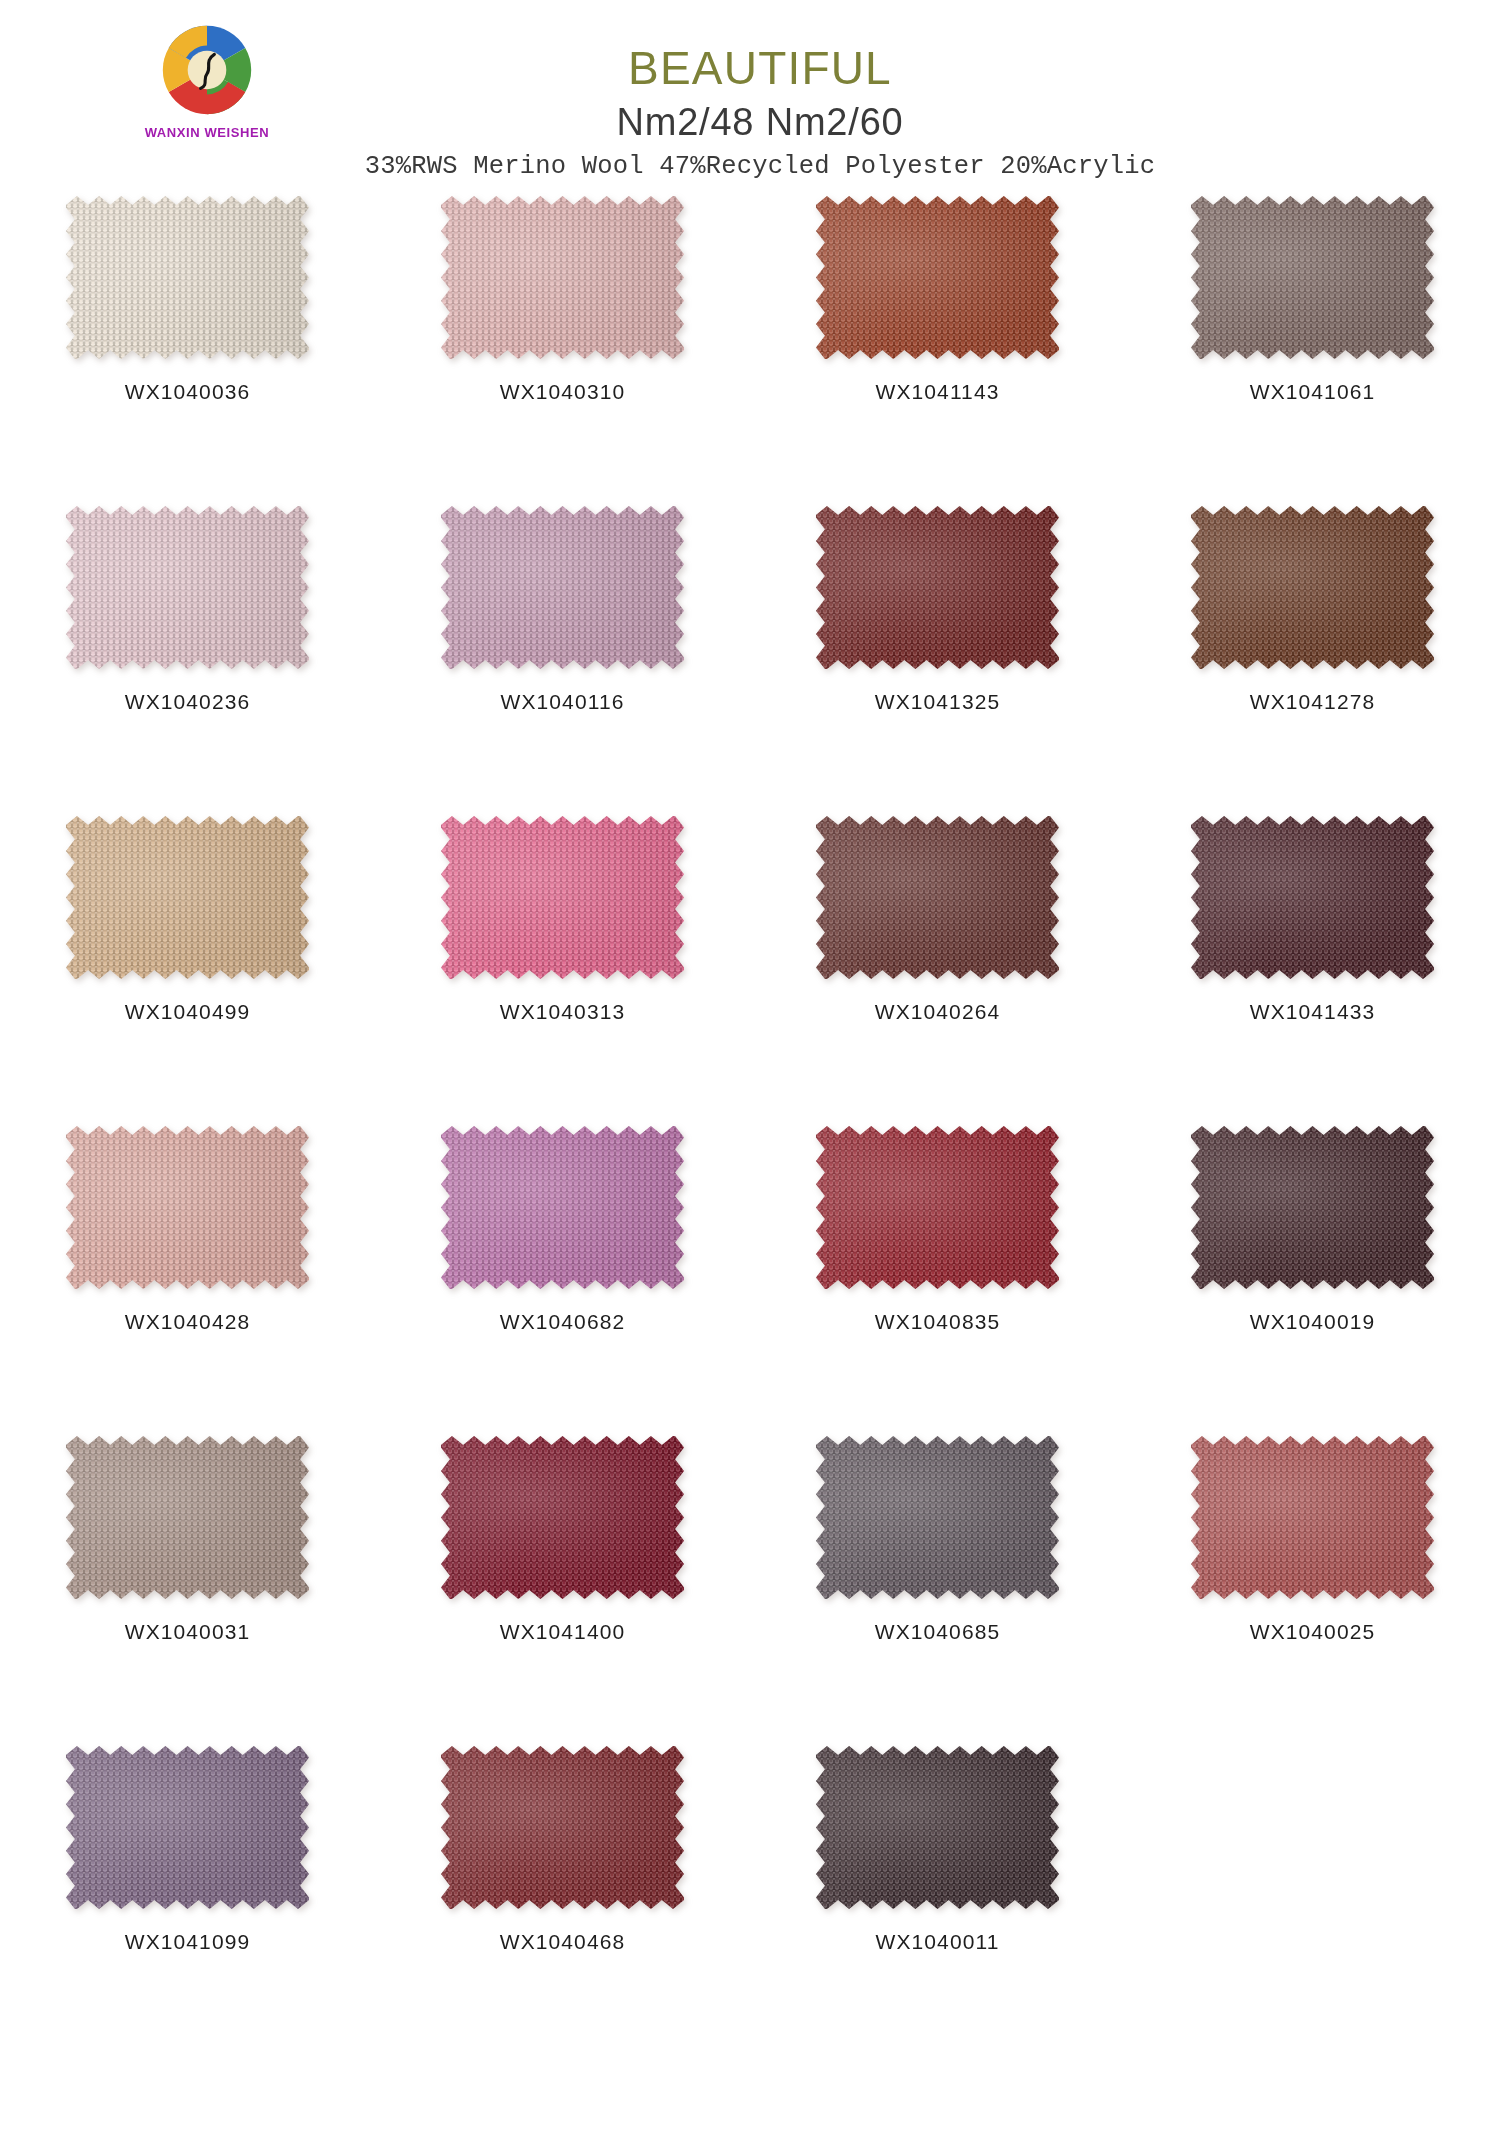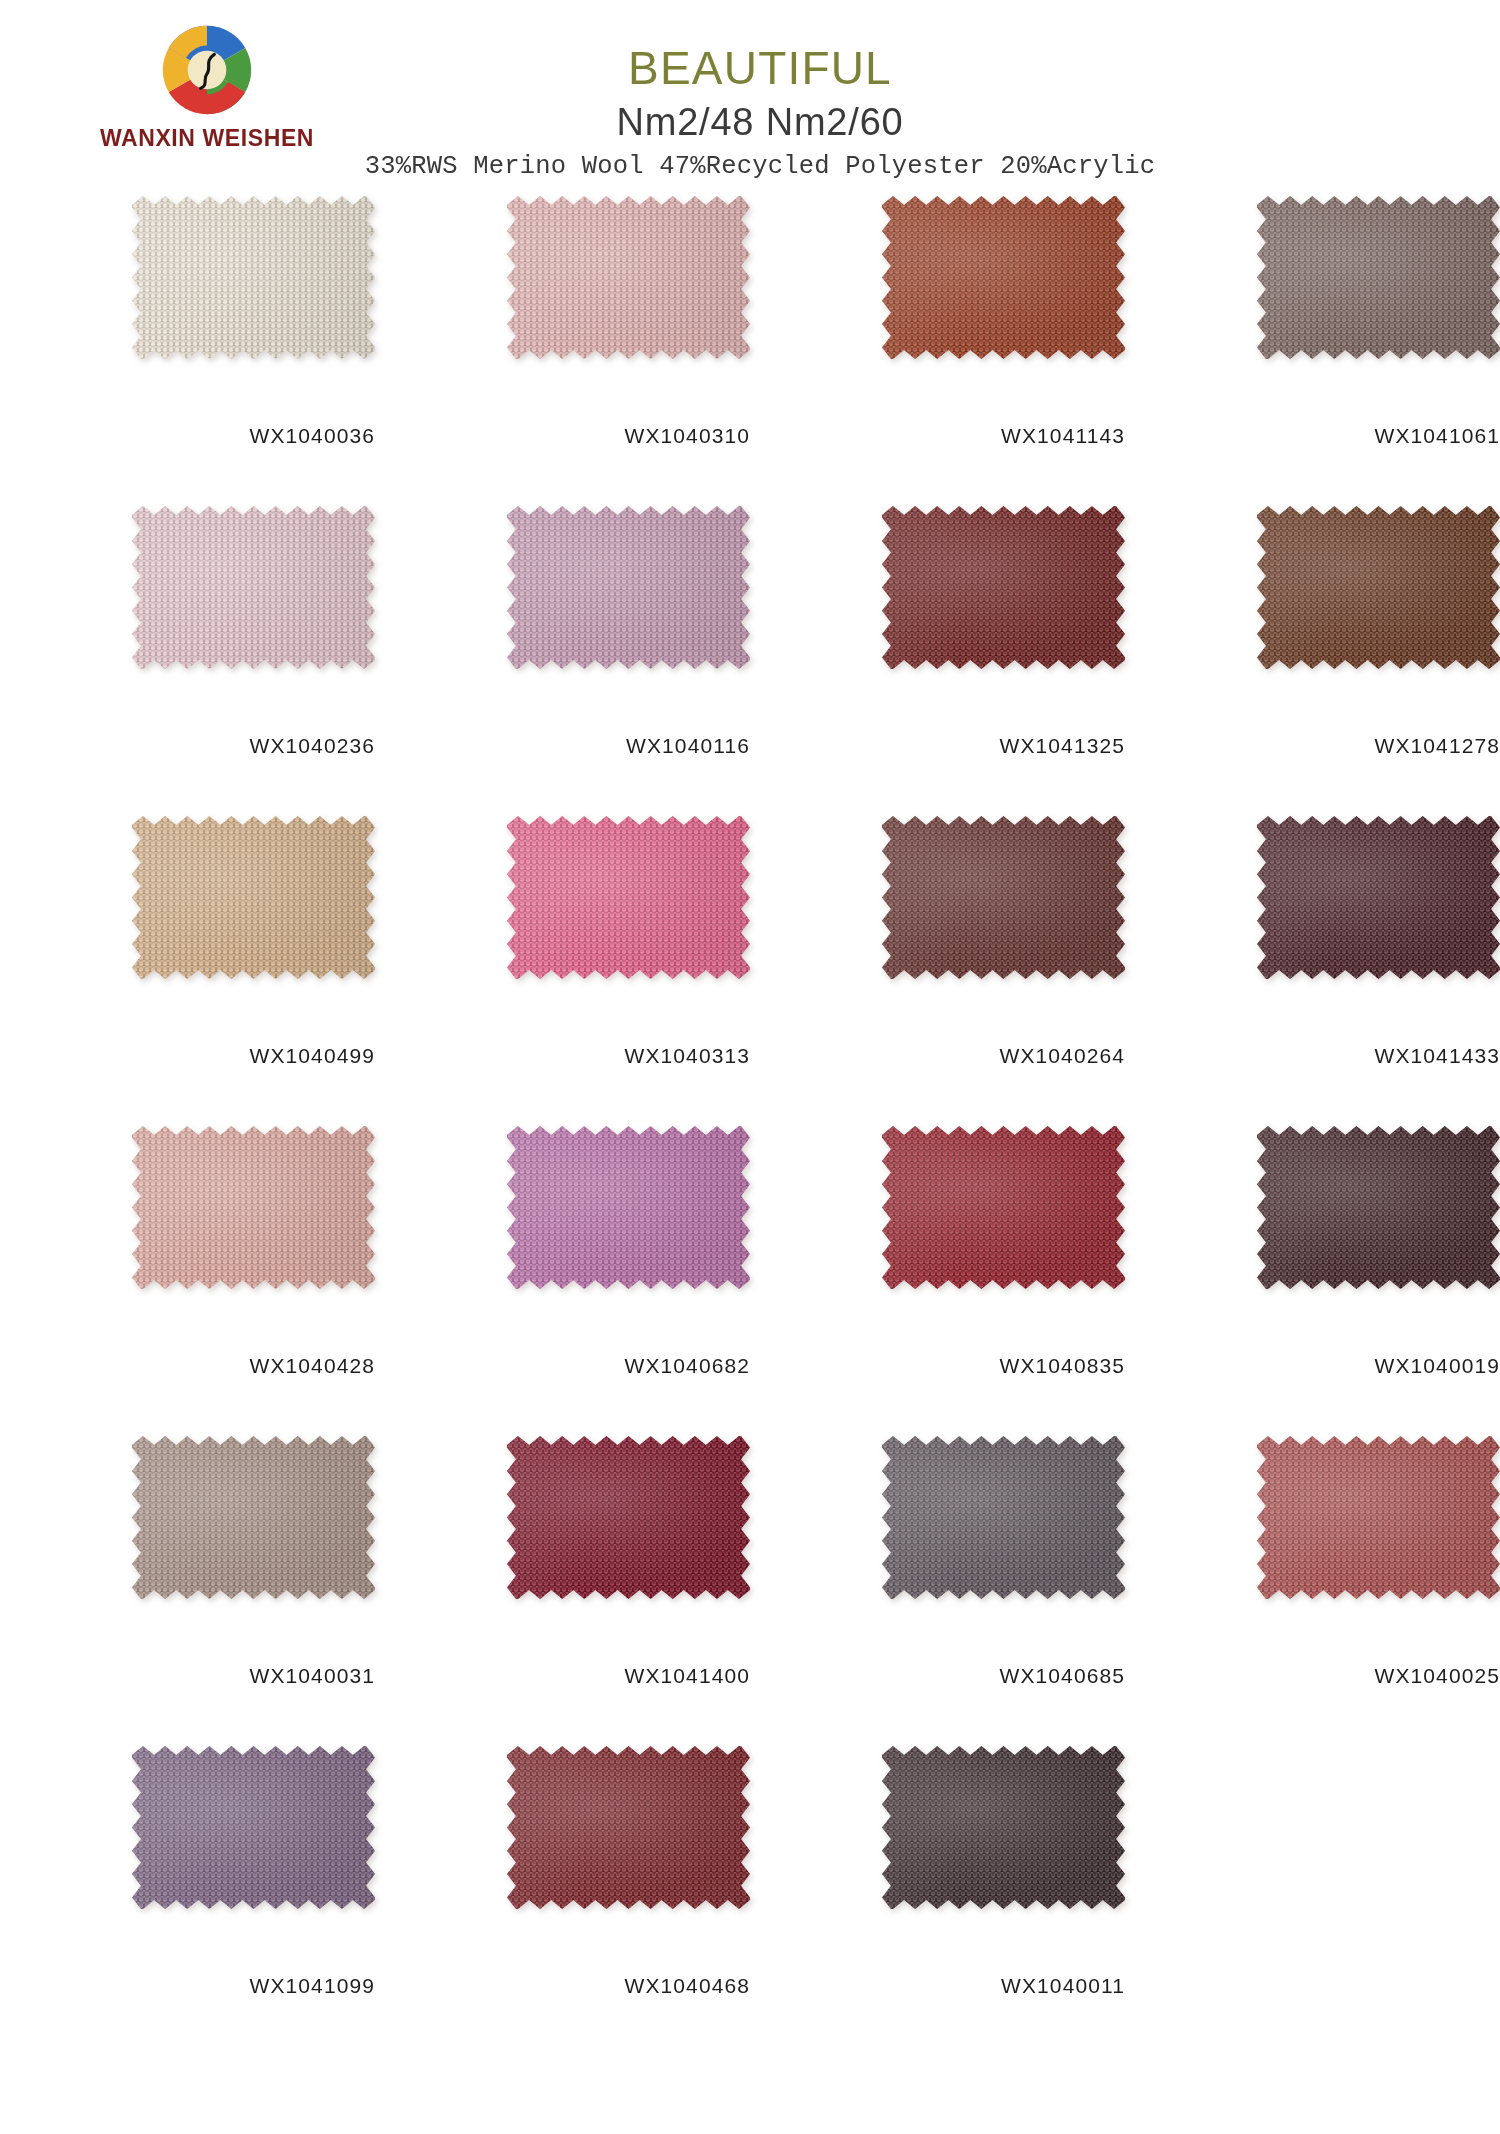--- a/index.html
+++ b/index.html
@@ -36,23 +36,23 @@
     margin: 0 auto;
     position: relative;
     border-radius: 50%;
     overflow: hidden;
   }
   .logo-mark svg { display: block; }
   .brand-name {
     margin-top: 9px;
     font-family: "Liberation Sans", sans-serif;
     font-weight: 700;
-    font-size: 23px;
+    font-size: 13px;
     letter-spacing: 0.6px;
-    color: #7f1d1d;
+    color: #a21caf;
     white-space: nowrap;
   }
 
   .title-block {
     position: absolute;
     left: 300px;
     top: 44px;
     width: 920px;
     text-align: center;
   }
@@ -93,22 +93,21 @@
     grid-template-columns: repeat(4, 1fr);
     grid-auto-rows: 310px;
     column-gap: 0px;
     row-gap: 0px;
   }
 
   .cell {
     position: relative;
     display: flex;
     flex-direction: column;
-    align-items: flex-end;
-    gap: 44px;
+    align-items: center;
   }
 
   .swatch-wrap {
     position: relative;
     width: 243px;
     height: 163px;
     margin-top: 6px;
     filter: drop-shadow(2px 3px 3px rgba(120,100,95,0.28));
   }
 

